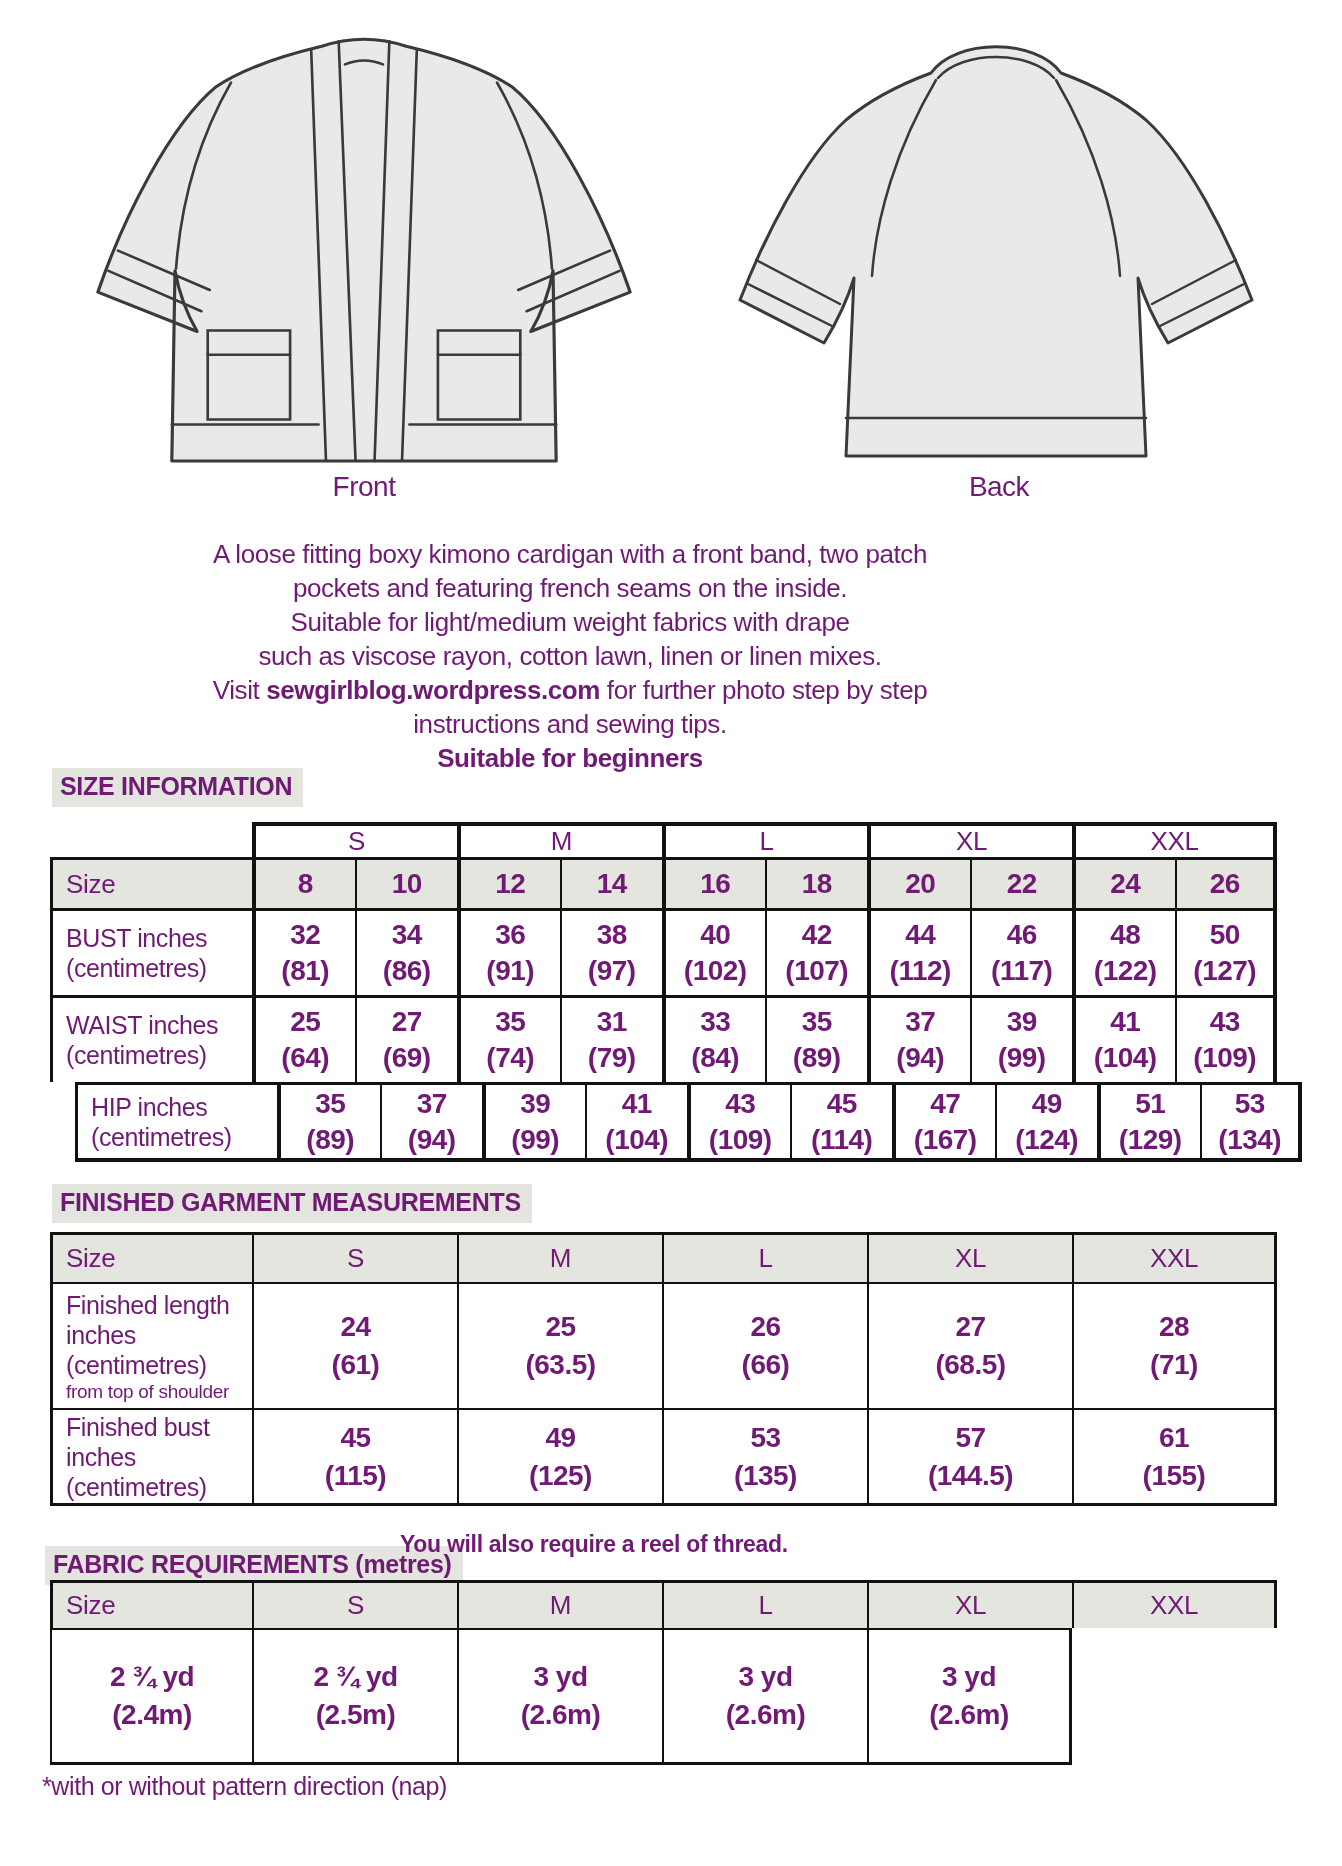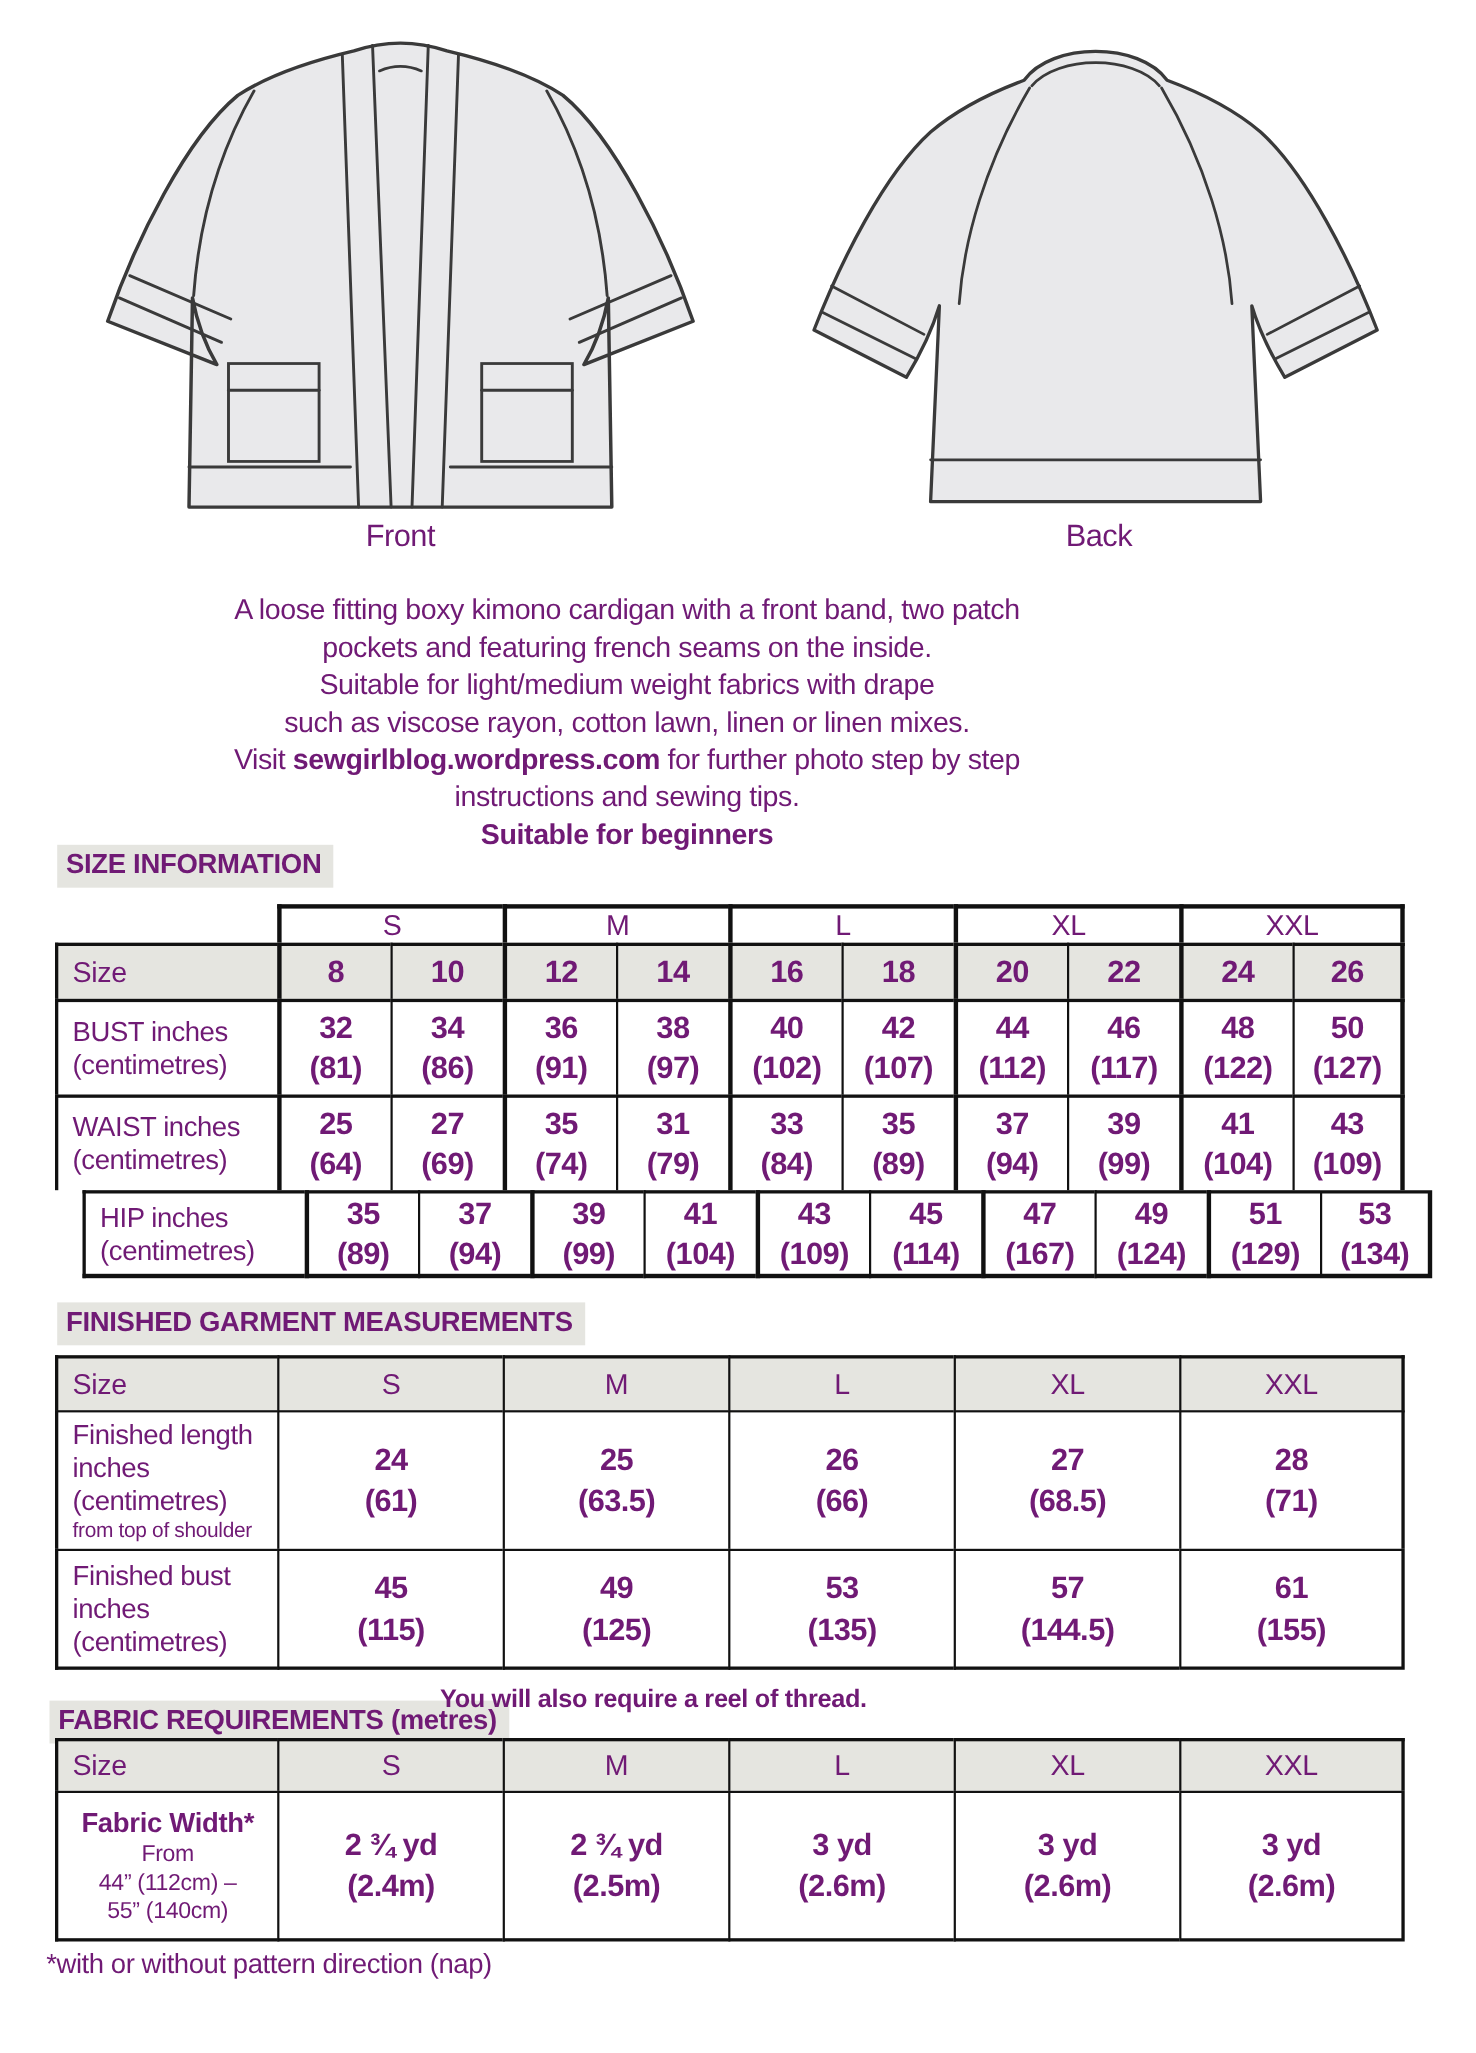--- a/index.html
+++ b/index.html
@@ -306,21 +306,21 @@
         </div>
       <div class="c bt2 bl2">
           <div class="num2">27</div>
           <div class="num2">(68.5)</div>
         </div>
       <div class="c bt2 bl2 br3">
           <div class="num2">28</div>
           <div class="num2">(71)</div>
         </div>
     </div>
-    <div class="grid t23row" style="height:110px;">
+    <div class="grid t23row" style="height:98px;">
       <div class="c left bt2 bl3 bb3">
         <div class="rowlab">Finished bust</div>
         <div class="rowlab">inches</div>
         <div class="rowlab">(centimetres)</div>
       </div>
       <div class="c bt2 bl2 bb3">
           <div class="num2">45</div>
           <div class="num2">(115)</div>
         </div>
       <div class="c bt2 bl2 bb3">
@@ -350,26 +350,20 @@
   <div class="abs" style="left:50px; top:1580px;">
     <div class="grid t23row" style="height:48px;">
       <div class="c left colhd gy bt3 bl3">Size</div>
       <div class="c colhd gy bt3 bl2">S</div>
       <div class="c colhd gy bt3 bl2">M</div>
       <div class="c colhd gy bt3 bl2">L</div>
       <div class="c colhd gy bt3 bl2">XL</div>
       <div class="c colhd gy bt3 bl2 br3">XXL</div>
     </div>
     <div class="grid t23row" style="height:137px;">
-      <div class="c bt2 bl3 bb3" style="align-items:center;">
-        <div class="fab-title">Fabric Width*</div>
-        <div class="fab-sub">From</div>
-        <div class="fab-sub">44” (112cm) –</div>
-        <div class="fab-sub">55” (140cm)</div>
-      </div>
       <div class="c bt2 bl2 bb3">
           <div class="num2">2 ¾ yd</div>
           <div class="num2">(2.4m)</div>
         </div>
       <div class="c bt2 bl2 bb3">
           <div class="num2">2 ¾ yd</div>
           <div class="num2">(2.5m)</div>
         </div>
       <div class="c bt2 bl2 bb3">
           <div class="num2">3 yd</div>

